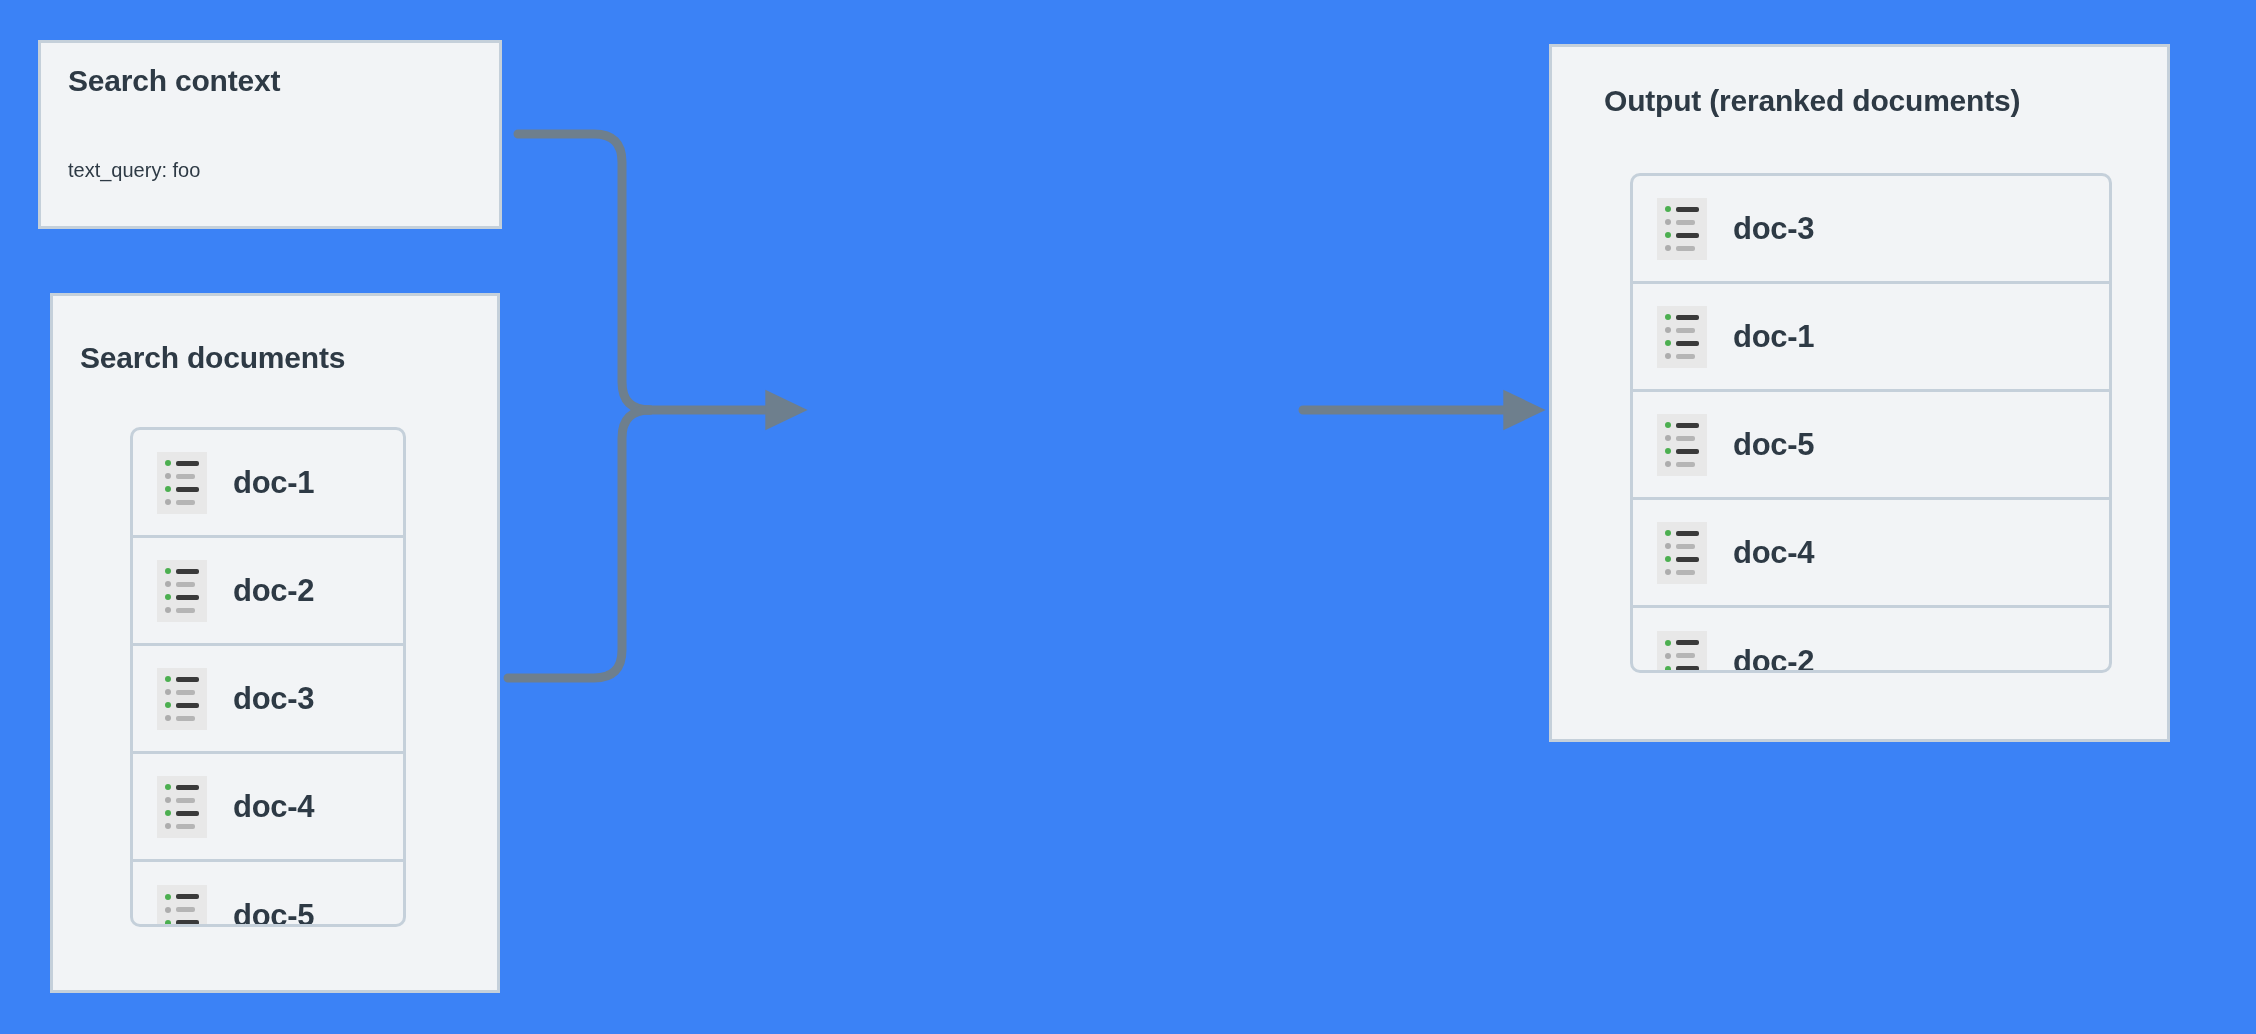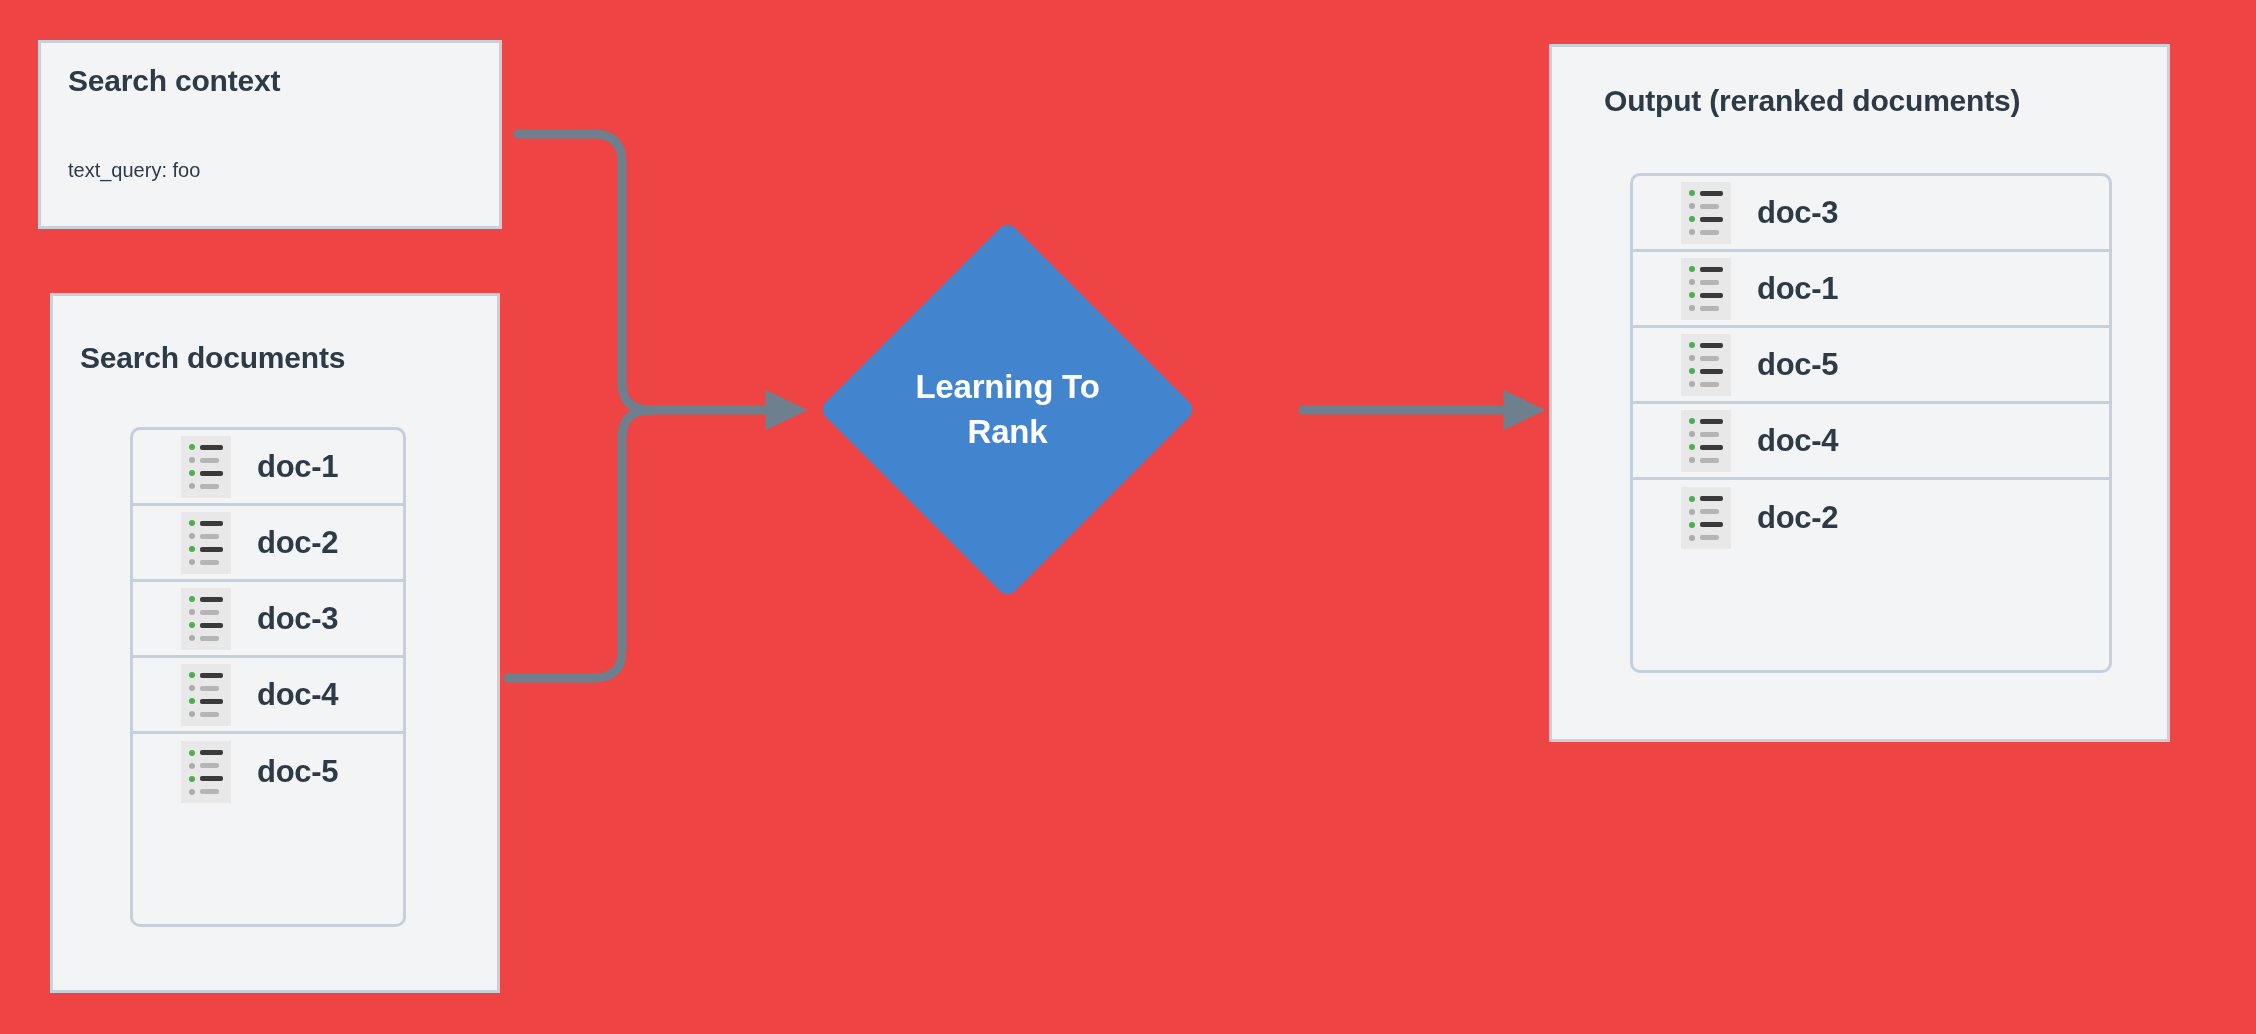--- a/index.html
+++ b/index.html
@@ -10,21 +10,21 @@
   }
   body {
     font-family: "Liberation Sans", "DejaVu Sans", sans-serif;
     -webkit-font-smoothing: antialiased;
   }
 
   #canvas {
     position: relative;
     width: 2256px;
     height: 1034px;
-    background: #ef4444;
+    background: #3b82f6;
     overflow: hidden;
   }
 
   
   .panel {
     position: absolute;
     background: #f2f4f6;
     border: 3px solid #c5d0da;
     box-sizing: border-box;
   }
@@ -107,26 +107,26 @@
   }
   #output-doc-list {
     left: 1630px;
     top: 173px;
     width: 482px;
     height: 500px;
   }
 
   .doc-row {
     position: relative;
-    height: 76px;
+    height: 108px;
     display: flex;
     align-items: center;
     box-sizing: border-box;
     border-bottom: 3px solid #c5d0da;
-    padding-left: 48px;
+    padding-left: 24px;
   }
   .doc-row:last-child { border-bottom: none; }
 
   .doc-icon {
     position: relative;
     width: 50px;
     height: 62px;
     background: #e8e8e8;
     flex: 0 0 auto;
     display: flex;
@@ -333,32 +333,20 @@
 
     <path d="M 518 134 H 594 Q 622 134 622 162 V 382 Q 622 410 650 410" fill="none" stroke="#6e7f8d" stroke-width="9" stroke-linecap="round" stroke-linejoin="round"></path>
 
     <path d="M 508 678 H 594 Q 622 678 622 650 V 438 Q 622 410 650 410" fill="none" stroke="#6e7f8d" stroke-width="9" stroke-linecap="round" stroke-linejoin="round"></path>
 
     <path d="M 640 410 H 786" fill="none" stroke="#6e7f8d" stroke-width="9" stroke-linecap="butt" marker-end="url(#arrowhead)"></path>
 
     <path d="M 1303 410 H 1524" fill="none" stroke="#6e7f8d" stroke-width="9" stroke-linecap="round" marker-end="url(#arrowhead)"></path>
   </svg>
 
-  <div id="ltr-node">
-    <svg width="375" height="375" viewBox="0 0 375 375" xmlns="http://www.w3.org/2000/svg">
-      <path d="M 179.5 6.5 Q 187.5 -1 195.5 6.5 L 368.5 179.5 Q 376 187.5 368.5 195.5
-               L 195.5 368.5 Q 187.5 376 179.5 368.5 L 6.5 195.5 Q -1 187.5 6.5 179.5 Z" fill="#4285ce"></path>
-    </svg>
-    <div id="ltr-label">
-      <span>
-        <span>Learning To</span><br>
-        <span>Rank</span>
-      </span>
-    </div>
-  </div>
 
   <div class="panel" id="output-panel"></div>
   <div class="panel-title" id="output-title">Output (reranked documents)</div>
 
   <div class="doc-list" id="output-doc-list">
       <div class="doc-row">
         <div class="doc-icon">
           <div class="doc-icon-row">
             <span class="doc-icon-dot green"></span>
             <span class="doc-icon-line dark"></span>

